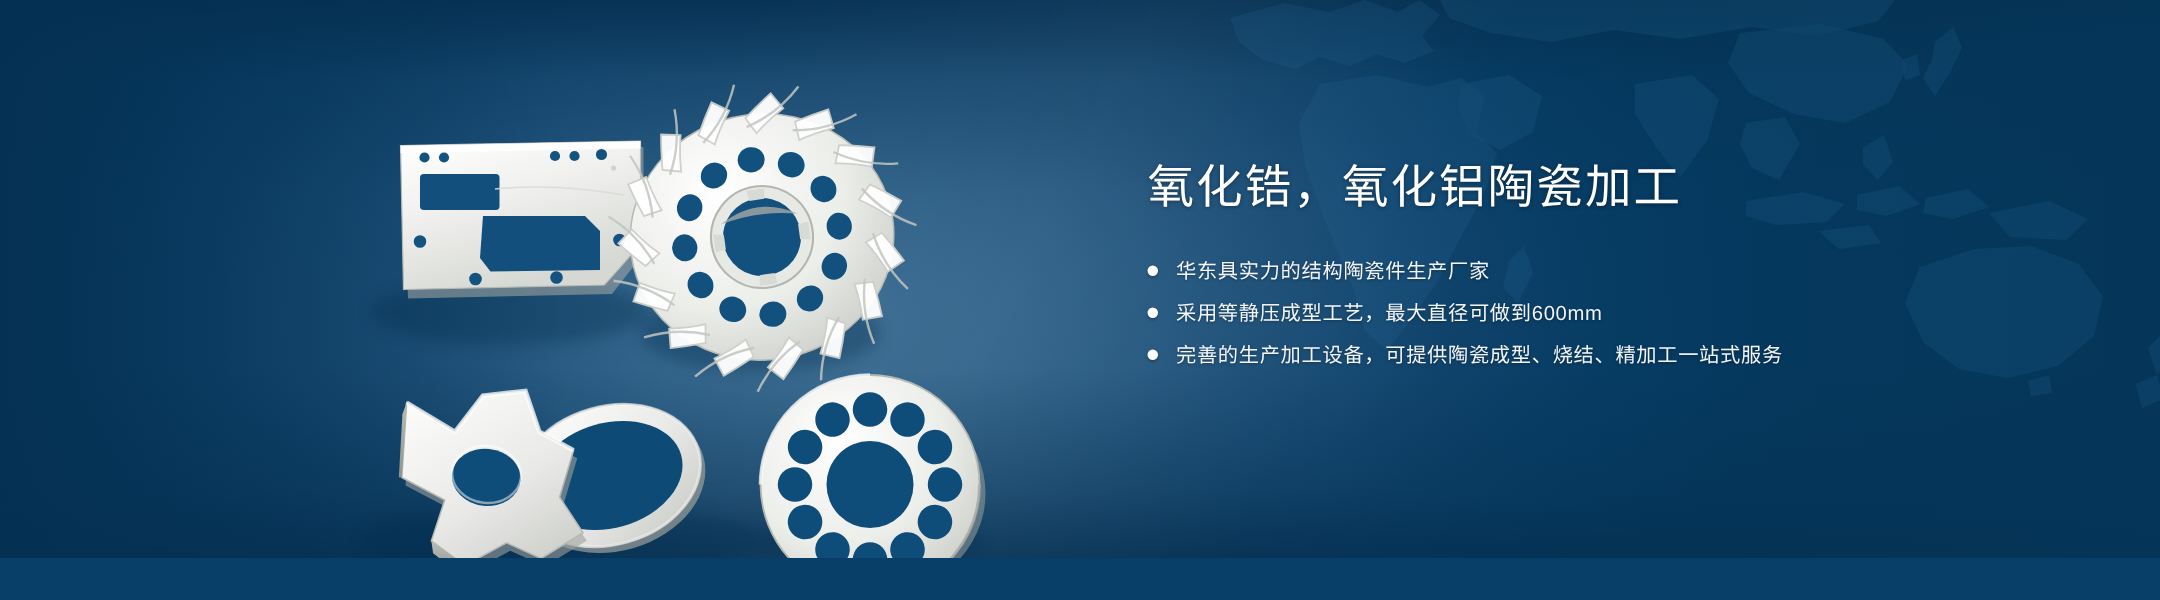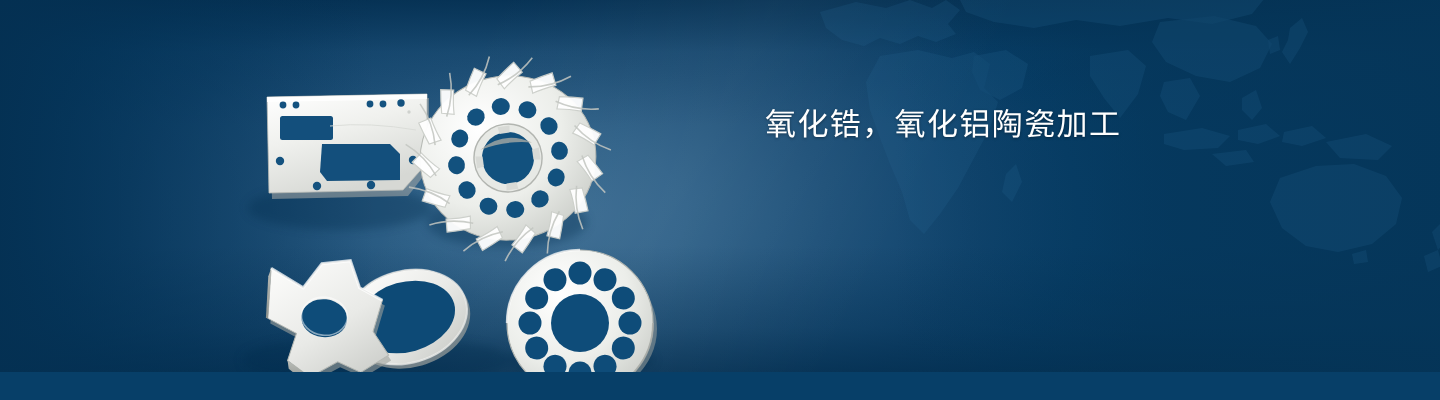--- a/index.html
+++ b/index.html
@@ -326,17 +326,29 @@
       </g>
 
     </svg>
   </div>
 
   <div class="copy">
 
     <h1 class="headline">氧化锆，氧化铝陶瓷加工</h1>
 
     <ul class="bullets">
+      <li class="bullet">
+        <span class="dot"></span>
+        <span class="bullet-text">华东具实力的结构陶瓷件生产厂家</span>
+      </li>
+      <li class="bullet">
+        <span class="dot"></span>
+        <span class="bullet-text">采用等静压成型工艺，最大直径可做到600mm</span>
+      </li>
+      <li class="bullet">
+        <span class="dot"></span>
+        <span class="bullet-text">完善的生产加工设备，可提供陶瓷成型、烧结、精加工一站式服务</span>
+      </li>
     </ul>
 
   </div>
 
 </div>
 
 </body></html>

